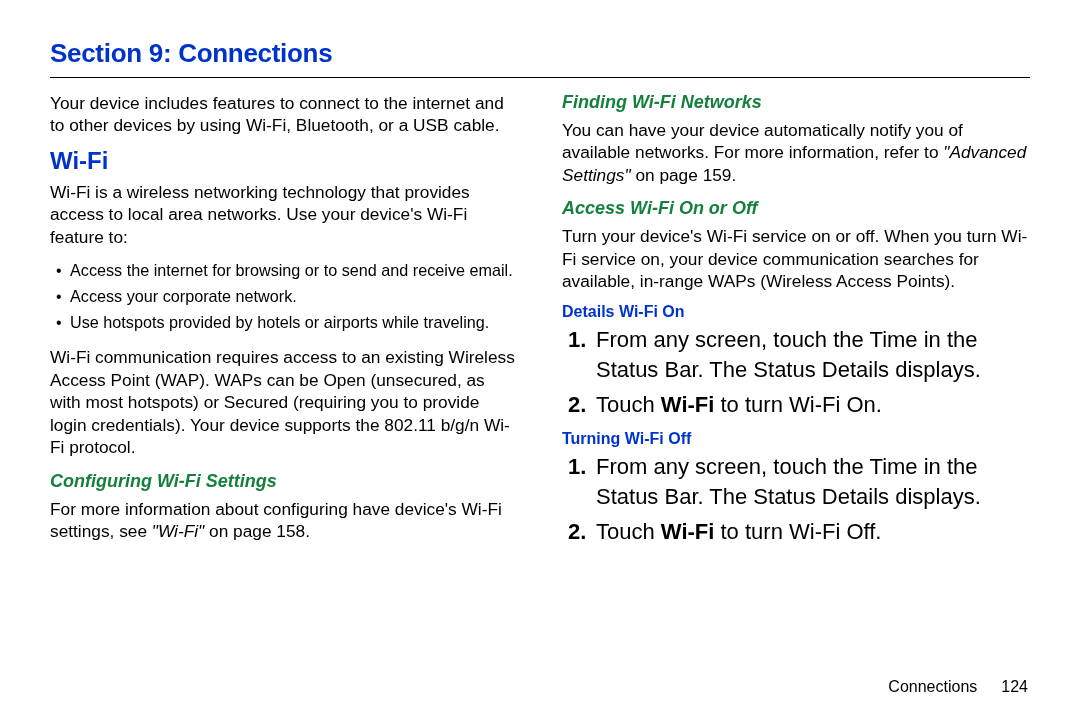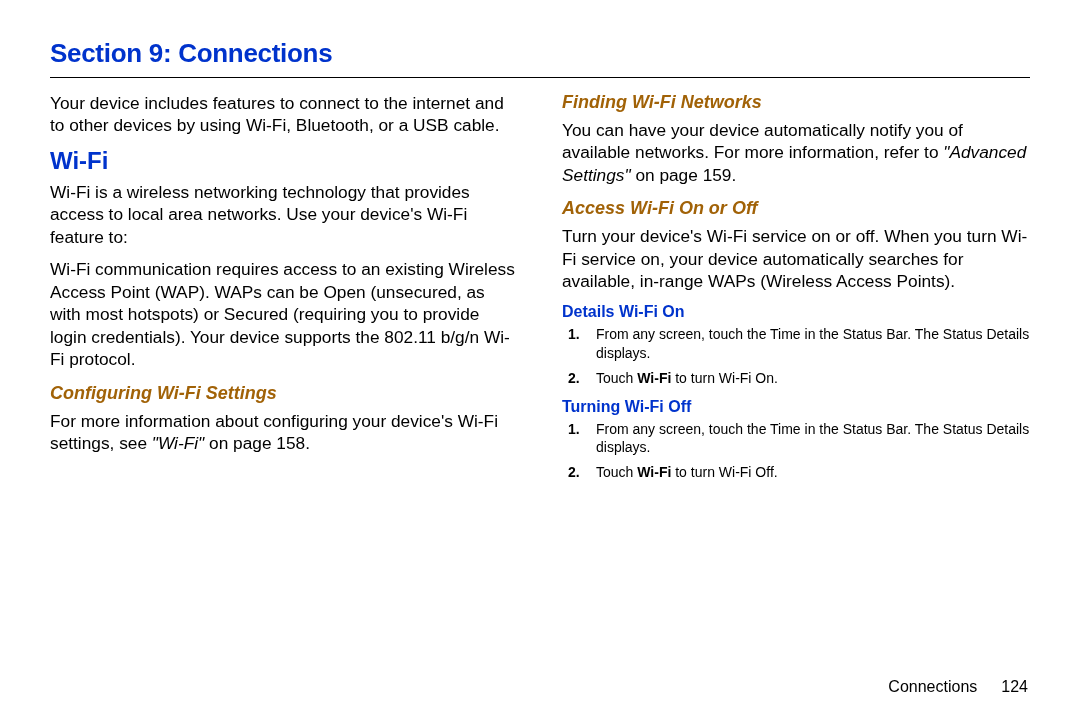--- a/index.html
+++ b/index.html
@@ -44,21 +44,21 @@
   .h-blue-lg {
     font-size: 24px;
     font-weight: bold;
     color: #0033cc;
     margin: 10px 0 6px 0;
   }
   .h-blue-ital {
     font-size: 18px;
     font-weight: bold;
     font-style: italic;
-    color: #a16207;
+    color: #15803d;
     margin: 12px 0 4px 0;
     font-family: Arial, Helvetica, sans-serif;
   }
   .h-blue-sm {
     font-size: 16px;
     font-weight: bold;
     color: #0033cc;
     margin: 10px 0 4px 0;
     font-family: Arial, Helvetica, sans-serif;
   }
@@ -83,21 +83,21 @@
     font-size: 16px;
   }
   ol.steps {
     list-style: none;
     counter-reset: step;
     padding: 0 0 0 6px;
     margin: 4px 0 8px 0;
   }
   ol.steps li {
     counter-increment: step;
-    font-size: 14px;
+    font-size: 22px;
     line-height: 1.35;
     padding-left: 28px;
     position: relative;
     margin-bottom: 6px;
     font-family: Arial, Helvetica, sans-serif;
   }
   ol.steps li::before {
     content: counter(step) ".";
     position: absolute;
     left: 0;
@@ -124,37 +124,42 @@
   <hr class="rule">
 
   <div class="columns">
 
     <div class="col">
       <p class="body-text" style="margin-top:2px">Your device includes features to connect to the internet and to other devices by using Wi-Fi, Bluetooth, or a USB cable.</p>
 
       <h2 class="h-blue-lg">Wi-Fi</h2>
       <p class="body-text">Wi-Fi is a wireless networking technology that provides access to local area networks. Use your device's Wi-Fi feature to:</p>
 
+      <ul class="bullets">
+        <li>Access the internet for browsing or to send and receive email.</li>
+        <li>Access your corporate network.</li>
+        <li>Use hotspots provided by hotels or airports while traveling.</li>
+      </ul>
 
       <p class="body-text">Wi-Fi communication requires access to an existing Wireless Access Point (WAP). WAPs can be Open (unsecured, as with most hotspots) or Secured (requiring you to provide login credentials). Your device supports the 802.11 b/g/n Wi-Fi protocol.</p>
 
       <h3 class="h-blue-ital">Configuring Wi-Fi Settings</h3>
       <p class="body-text">
-        <span>For more information about configuring your device's Wi-Fi settings, see </span><span class="ref-ital">"Wi-Fi"</span><span> on page 158.</span>
+        <span>For more information about configuring have device's Wi-Fi settings, see </span><span class="ref-ital">"Wi-Fi"</span><span> on page 158.</span>
       </p>
     </div>
 
     <div class="col">
       <h3 class="h-blue-ital" style="margin-top:2px">Finding Wi-Fi Networks</h3>
       <p class="body-text">
         <span>You can have your device automatically notify you of available networks. For more information, refer to </span><span class="ref-ital">"Advanced Settings"</span><span>  on page 159.</span>
       </p>
 
       <h3 class="h-blue-ital">Access Wi-Fi On or Off</h3>
-      <p class="body-text">Turn your device's Wi-Fi service on or off. When you turn Wi-Fi service on, your device automatically searches for available, in-range WAPs (Wireless Access Points).</p>
+      <p class="body-text">Turn your device's Wi-Fi service on or off. When you turn Wi-Fi service on, your device communication searches for available, in-range WAPs (Wireless Access Points).</p>
 
       <h4 class="h-blue-sm">Details Wi-Fi On</h4>
       <ol class="steps">
         <li>From any screen, touch the Time in the Status Bar. The Status Details displays.</li>
         <li>
           <span>Touch </span><span class="bold-inline">Wi-Fi</span><span> to turn Wi-Fi On.</span>
         </li>
       </ol>
 
       <h4 class="h-blue-sm">Turning Wi-Fi Off</h4>

